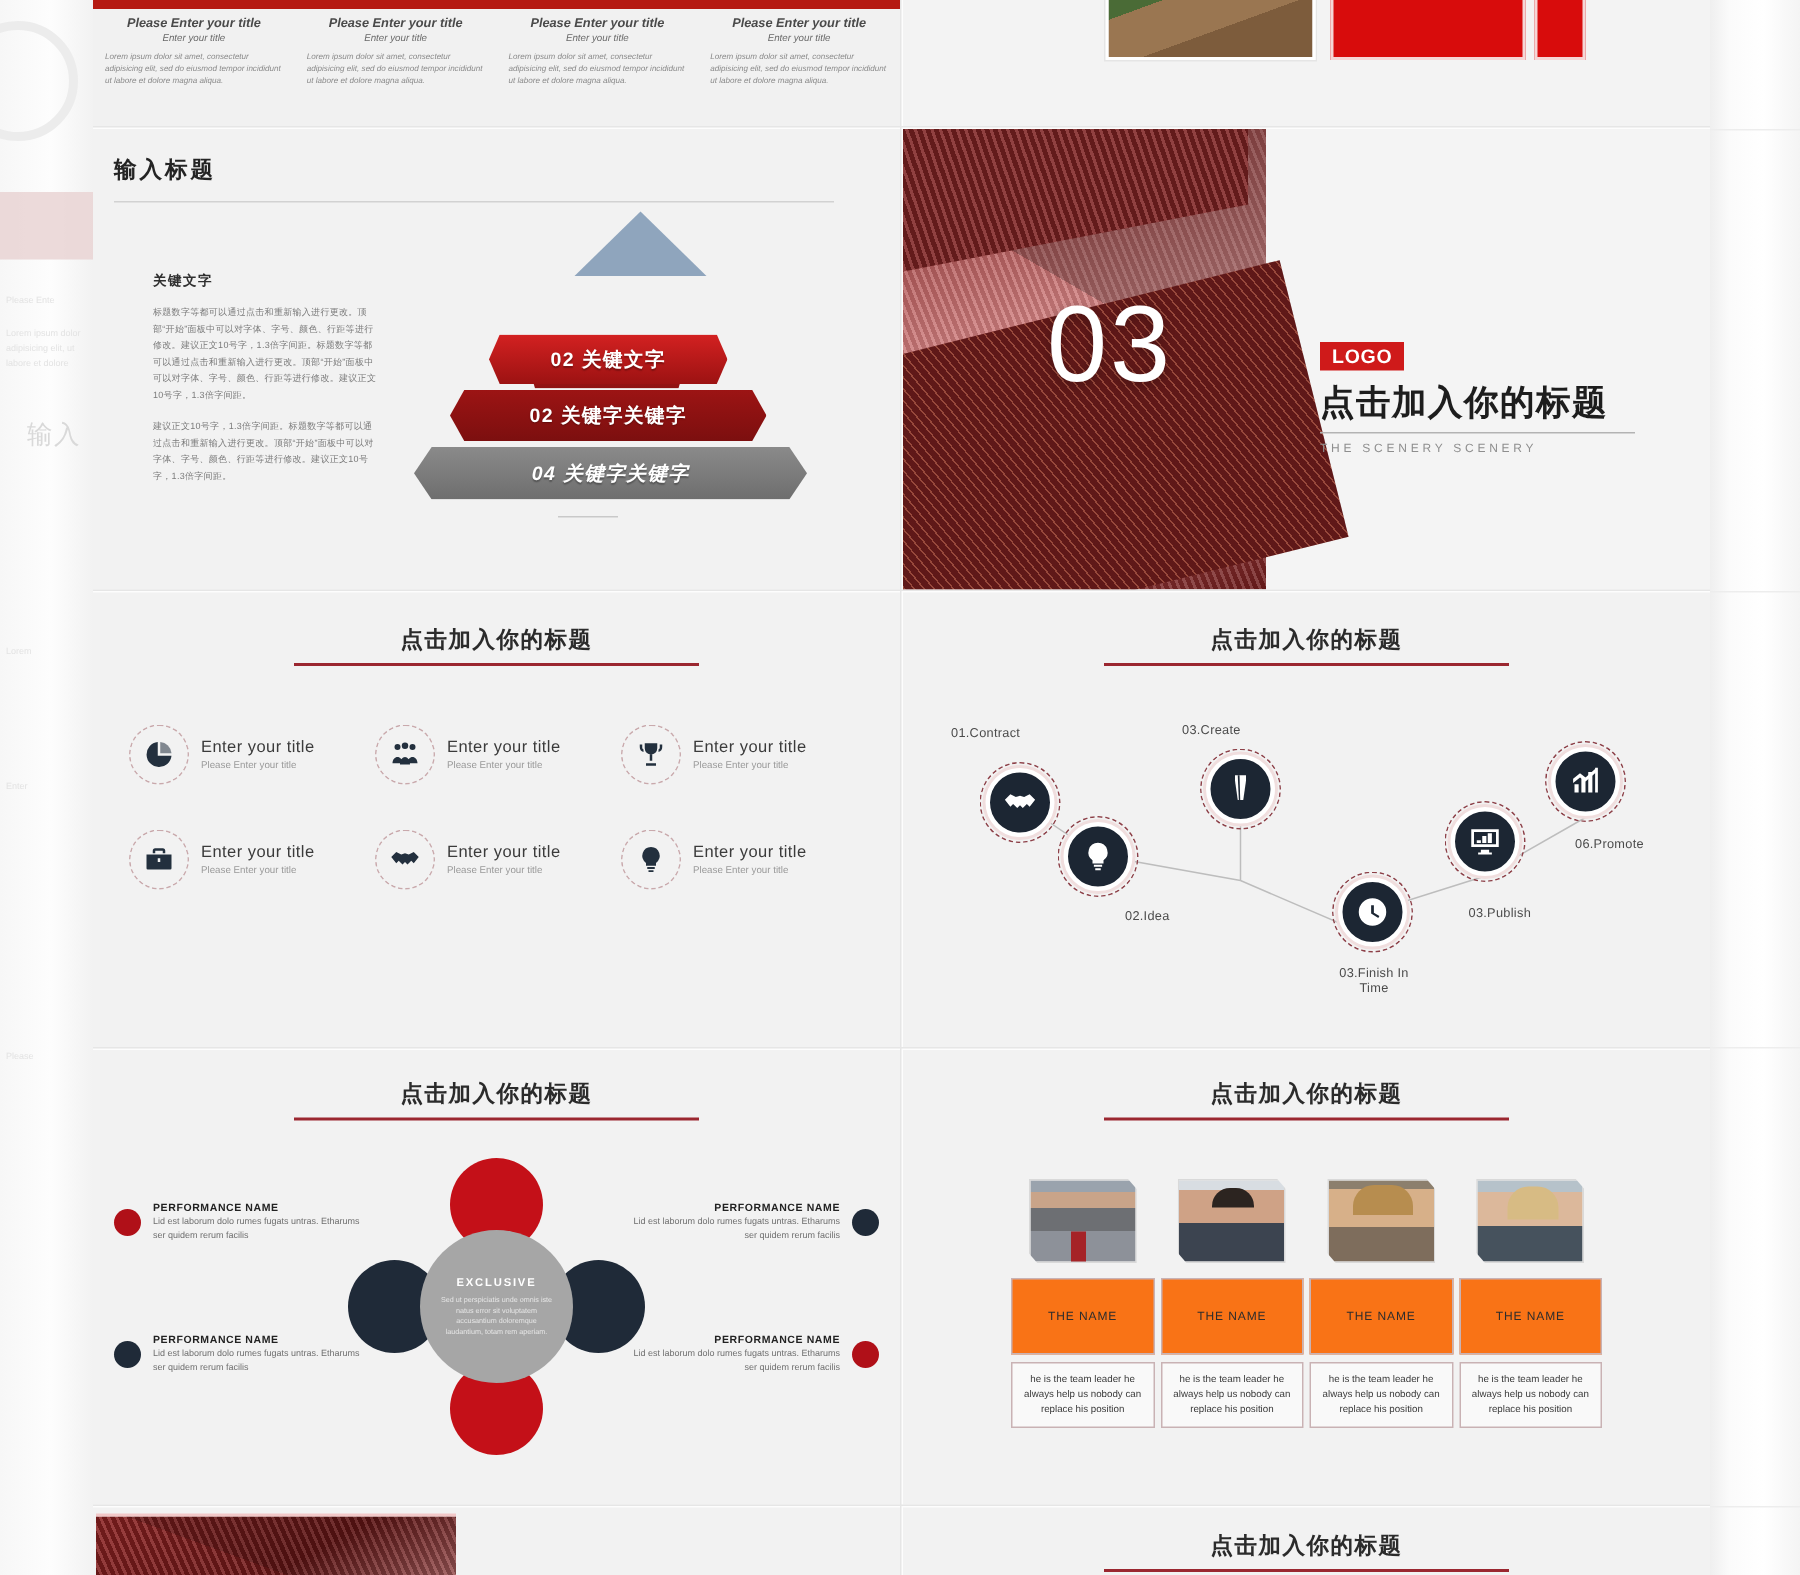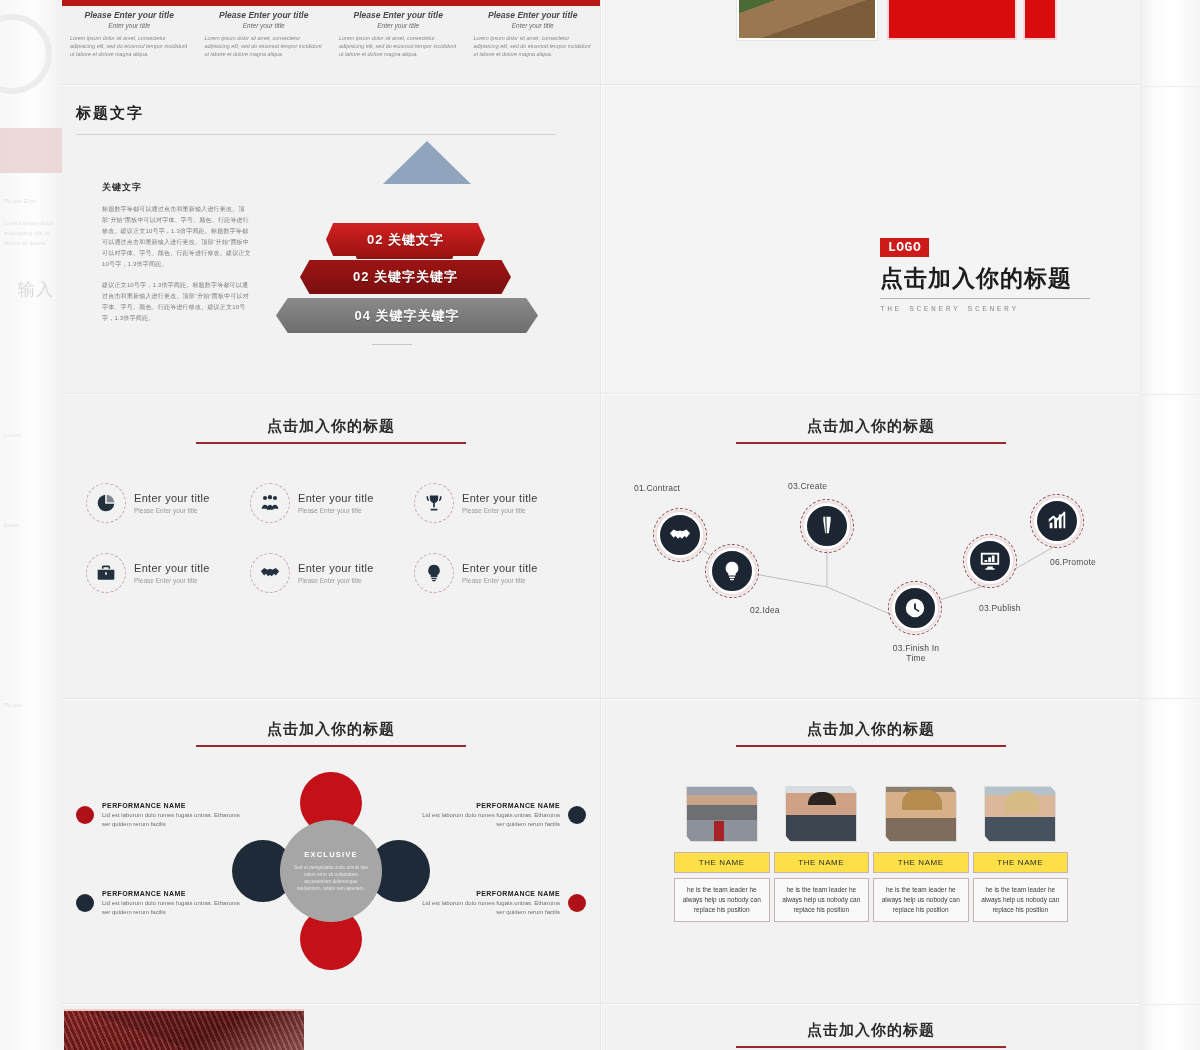--- a/index.html
+++ b/index.html
@@ -73,21 +73,21 @@
   .cap { position:absolute; left:89px; top:0; width:0; height:0;
          border-left:44px solid transparent; border-right:44px solid transparent;
          border-bottom:43px solid #8fa5bd; }
   .band { position:absolute; color:#fff; font-weight:bold; display:flex; align-items:center; justify-content:center;
           font-size:13px; letter-spacing:1px; text-shadow:0 1px 1px rgba(0,0,0,.3);
           clip-path: polygon(4.5% 0, 95.5% 0, 100% 50%, 95.5% 100%, 4.5% 100%, 0 50%);
           box-shadow: 0 2px 3px rgba(0,0,0,.18); }
   .band.b1 { left:58px;  top:46px;  width:105px; height:32px; background:linear-gradient(180deg,#c61c1c,#8e1111); font-size:12px;margin-top:40px;}
   .band.b2 { left:32px;  top:82px;  width:159px; height:33px; background:linear-gradient(180deg,#d32121,#9c1212);text-align:right; }
   .band.b3 { left:6px;   top:119px; width:211px; height:34px; background:linear-gradient(180deg,#9c1414,#7c0f0f); }
-  .band.b4 { left:-18px; top:157px; width:262px; height:35px; background:linear-gradient(180deg,#8a8a8a,#6e6e6e); }
+  .band.b4 { left:-18px; top:157px; width:262px; height:35px; background:linear-gradient(180deg,#8a8a8a,#6e6e6e);font-style:italic; }
   .pyr .footline { position:absolute; left:78px; top:203px; width:40px; height:1px; background:#c9c9c9;}
 
   
   #slideD { left: 540px; top: 86px; width: 538px; height: 307px; background: #f4f4f4; }
   #slideD .img {
     position:absolute; left:0; top:0; width:242px; height:307px;
     background:
       linear-gradient(210deg, rgba(0,0,0,.22) 0 40%, rgba(0,0,0,0) 40%),
       repeating-linear-gradient(68deg, rgba(255,255,255,.16) 0 2px, rgba(0,0,0,.10) 2px 5px),
       linear-gradient(160deg,#8d2b2b 0%, #d98a8a 46%, #c36d6d 62%, #6d1b1b 100%);
@@ -96,21 +96,21 @@
     position:absolute; left:-10px; top:-8px; width:240px; height:105px;
     background: repeating-linear-gradient(72deg, rgba(255,255,255,.14) 0 2px, rgba(0,0,0,.22) 2px 5px), #7e2222;
     transform: skewY(-11deg); transform-origin: left top;
   }
   #slideD .shardB {
     position:absolute; left:-40px; top:160px; width:300px; height:190px;
     background: repeating-linear-gradient(64deg, rgba(255,220,160,.22) 0 1px, rgba(0,0,0,.22) 1px 5px), #7a1f1f;
     transform: rotate(-14deg); transform-origin: left top;
   }
   #slideD .num { position:absolute; left:96px; top:108px; font-size:72px; color:#fff; font-weight:300; letter-spacing:2px; line-height:1; text-shadow:0 2px 8px rgba(0,0,0,.25); }
-  #slideD .right { position:absolute; left:278px; top:152px; width:250px;font-family:Liberation Mono, monospace; }
+  #slideD .right { position:absolute; left:278px; top:142px; width:250px; }
   #slideD .logo { display:inline-block; background:#cf1a1a; color:#fff; font-size:13px; font-weight:bold; padding:2px 8px; letter-spacing:.5px; }
   #slideD .bigt { font-size:23px; font-weight:bold; color:#1d1d1d; margin-top:6px; letter-spacing:1px; }
   #slideD .uline { width:210px; height:1px; background:#b3b3b3; margin-top:4px; }
   #slideD .sub { font-size:8px; color:#8e8e8e; letter-spacing:2.5px; margin-top:5px; }
 
   
   #slideE { left: 0; top: 395px; width: 538px; height: 303px; background: #f2f2f2; }
   .icongrid { position:absolute; left:24px; top:88px; width:492px; display:grid; grid-template-columns: repeat(3, 1fr); row-gap: 30px; }
   .icell { display:flex; align-items:center; gap:8px; }
   .iring { width:40px; height:40px; border-radius:50%; border:1px dashed #c9a9ac; display:flex; align-items:center; justify-content:center; flex:0 0 auto; }
@@ -151,22 +151,22 @@
   .perf.r { text-align:right; padding-right:26px; }
   .perf.r .dot { right:0; background:#1f2a38; }
   .perf.r.red .dot { background:#b01018; }
 
   
   #slideH { left: 540px; top: 700px; width: 538px; height: 303px; background: #f2f2f2; }
   .team { position:absolute; left:72px; top:86px; width:394px; display:flex; gap:4px; }
   .tmem { width:96px; }
   .tphoto { width:72px; height:56px; margin:0 auto 10px; border:1px solid #d9d9d9;
             clip-path: polygon(0 0, 92% 0, 100% 12%, 100% 100%, 8% 100%, 0 88%); position:relative; overflow:hidden; }
-  .tname { border:1px solid #c9b2b4; background:#fde047; text-align:center; font-size:8px; color:#2d2d2d;
-           padding:5px 0; letter-spacing:.6px; }
+  .tname { border:1px solid #c9b2b4; background:#f97316; text-align:center; font-size:8px; color:#2d2d2d;
+           padding:20px 0; letter-spacing:.6px; }
   .tdesc { border:1px solid #c9b2b4; background:#f9f9f9; text-align:center; font-size:6.5px; color:#3a3a3a;
            line-height:10px; padding:6px 4px; margin-top:5px; }
 
   
   #slideI { left: 0; top: 1005px; width: 538px; height: 45px; background: #f2f2f2; }
   #slideI .strip { position:absolute; left:2px; top:4px; width:240px; height:60px;
       background: linear-gradient(200deg, rgba(0,0,0,.15) 0 55%, rgba(0,0,0,0) 55%),
                   repeating-linear-gradient(66deg, rgba(255,255,255,.13) 0 2px, rgba(0,0,0,.2) 2px 5px),
                   linear-gradient(150deg,#8c2222 0%, #6f1818 55%, #d17f7f 100%);
       border-top:2px solid #f2c8c8;
@@ -230,38 +230,43 @@
     </section>
 
     <section class="slide" id="slideB">
       <div class="photo"></div>
       <div class="rbox big"></div>
       <div class="rbox small"></div>
 
     </section>
 
     <section class="slide" id="slideC">
-      <div class="title">标题文字</div>
+      <div class="title">输入标题</div>
       <div class="hr"></div>
       <div class="lblk">
         <div class="lh">关键文字</div>
         <div class="lp">标题数字等都可以通过点击和重新输入进行更改。顶部“开始”面板中可以对字体、字号、颜色、行距等进行修改。建议正文10号字，1.3倍字间距。标题数字等都可以通过点击和重新输入进行更改。顶部“开始”面板中可以对字体、字号、颜色、行距等进行修改。建议正文10号字，1.3倍字间距。</div>
         <div class="lp">建议正文10号字，1.3倍字间距。标题数字等都可以通过点击和重新输入进行更改。顶部“开始”面板中可以对字体、字号、颜色、行距等进行修改。建议正文10号字，1.3倍字间距。</div>
       </div>
       <div class="pyr">
         <div class="cap"></div>
         <div class="band b1">01 关键字</div>
         <div class="band b2">02 关键文字</div>
         <div class="band b3">02 关键字关键字</div>
         <div class="band b4">04 关键字关键字</div>
         <div class="footline"></div>
       </div>
     </section>
 
     <section class="slide" id="slideD">
+      <div class="img">
+        <div class="shardA"></div>
+        <div class="shardB"></div>
+        <div class="num">03</div>
+      </div>
       <div class="right">
         <span class="logo">LOGO</span>
         <div class="bigt">点击加入你的标题</div>
         <div class="uline"></div>
         <div class="sub">THE SCENERY SCENERY</div>
       </div>
     </section>
 
     <section class="slide" id="slideE">
       <div style="position:absolute;left:0;top:22px;width:538px;">

